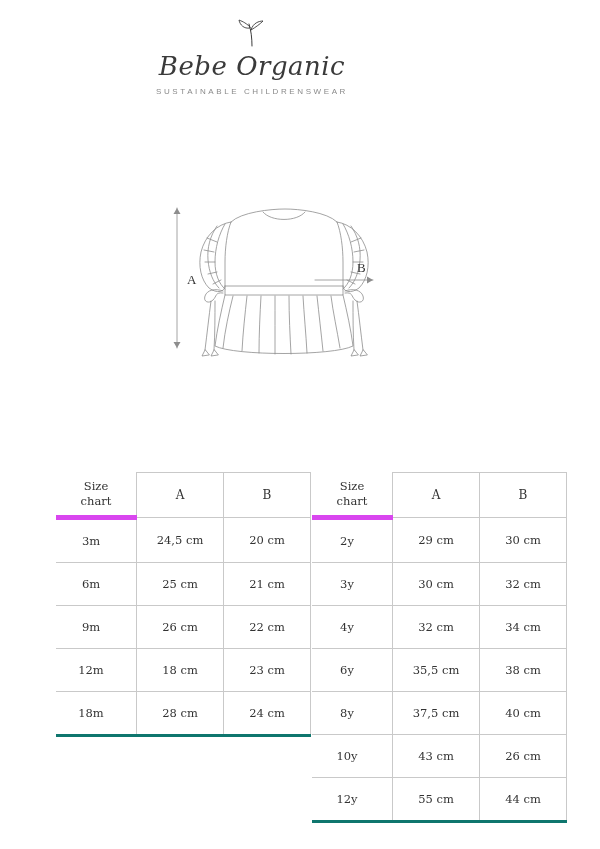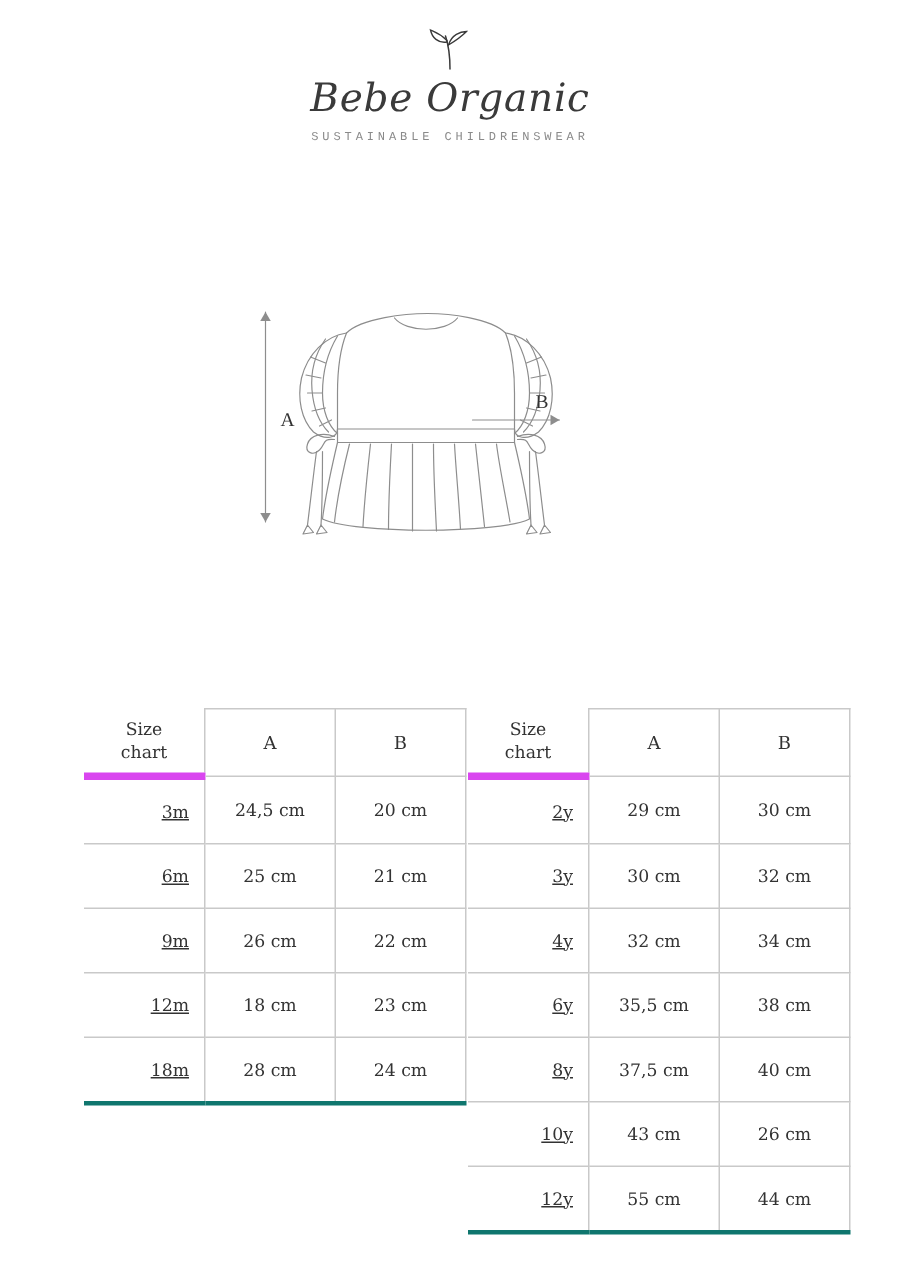--- a/index.html
+++ b/index.html
@@ -16,39 +16,38 @@
     overflow: hidden;
   }
 
   
   .brand {
     position: absolute;
     top: 18px;
     left: 0;
     width: 504px;
     text-align: center;
-    margin-left: 48px;
   }
   .brand-mark {
     display: block;
     margin: 0 auto 4px auto;
     width: 34px;
     height: 30px;
   }
   .brand-name {
     font-family: "DejaVu Serif", serif;
     font-size: 26px;
     letter-spacing: 0.5px;
     color: #3a3a3a;
     font-style: italic;
     margin: 0 0 6px 0;
     line-height: 1.1;
   }
   .brand-sub {
-    font-family: Liberation Mono, monospace;
+    font-family: Liberation Sans, sans-serif;
     font-size: 8px;
     letter-spacing: 2.6px;
     color: #8a8a8a;
     margin: 0;
   }
 
   
   .illustration {
     position: absolute;
     top: 200px;
@@ -87,23 +86,22 @@
     border-bottom: 5px solid #d946ef;
     padding: 0 6px;
   }
   table.size-table th.hdr-col {
     width: 86px;
     font-size: 12px;
   }
   table.size-table td.cell-size {
     width: 68px;
     border-left: none;
-    text-align: right;
+    text-align: center;
     padding-right: 10px;
-    text-decoration: underline;
   }
   table.size-table td.cell-val {
     width: 86px;
   }
   table.size-table tr.last-row td {
     border-bottom: 3px solid #0f766e;
   }
 
   .table-left {
     position: absolute;

